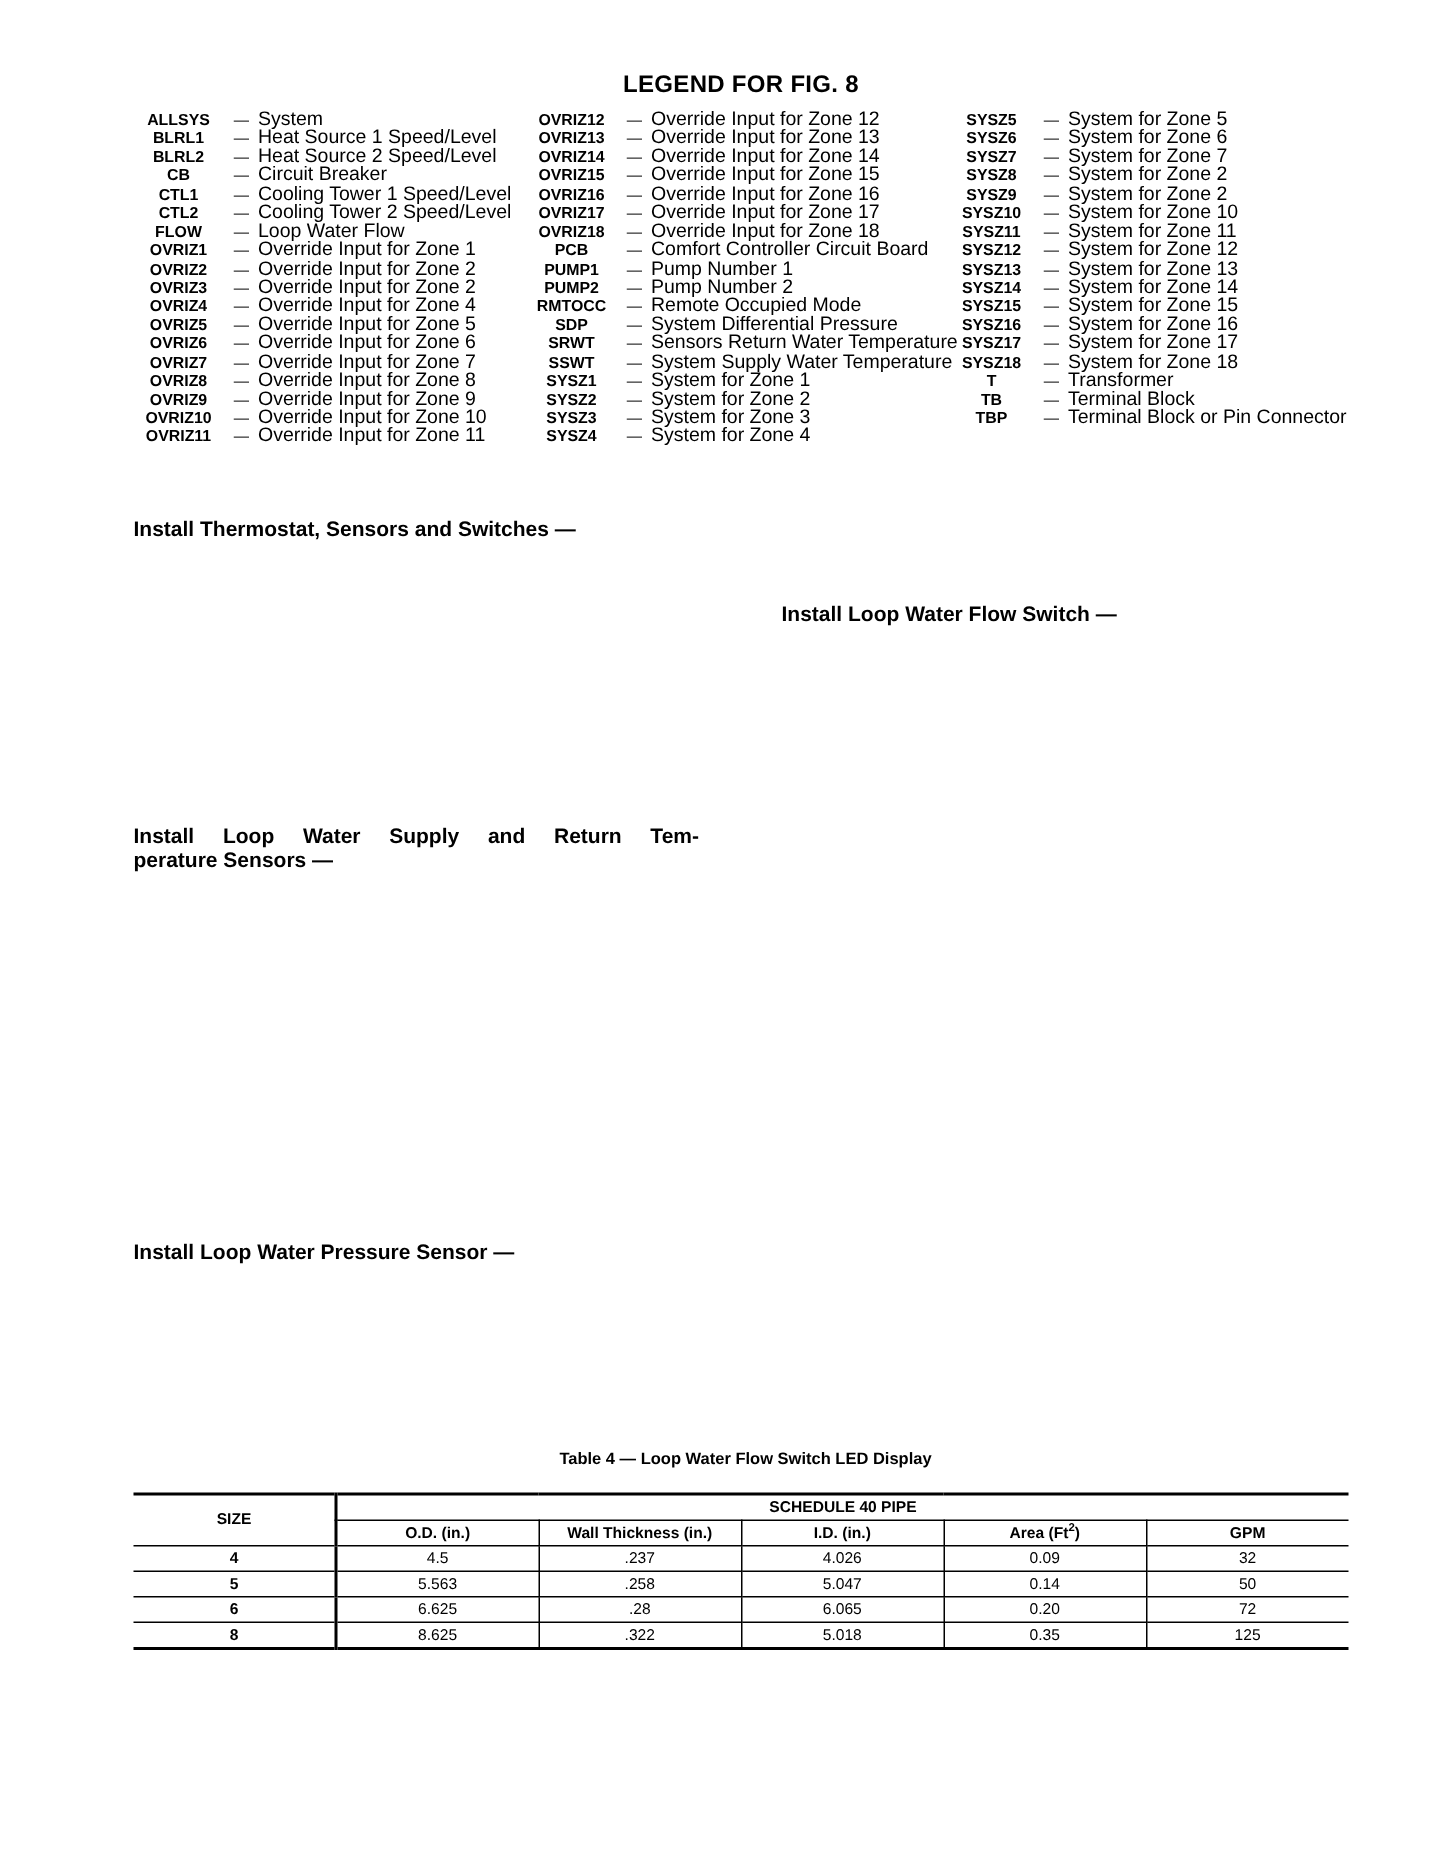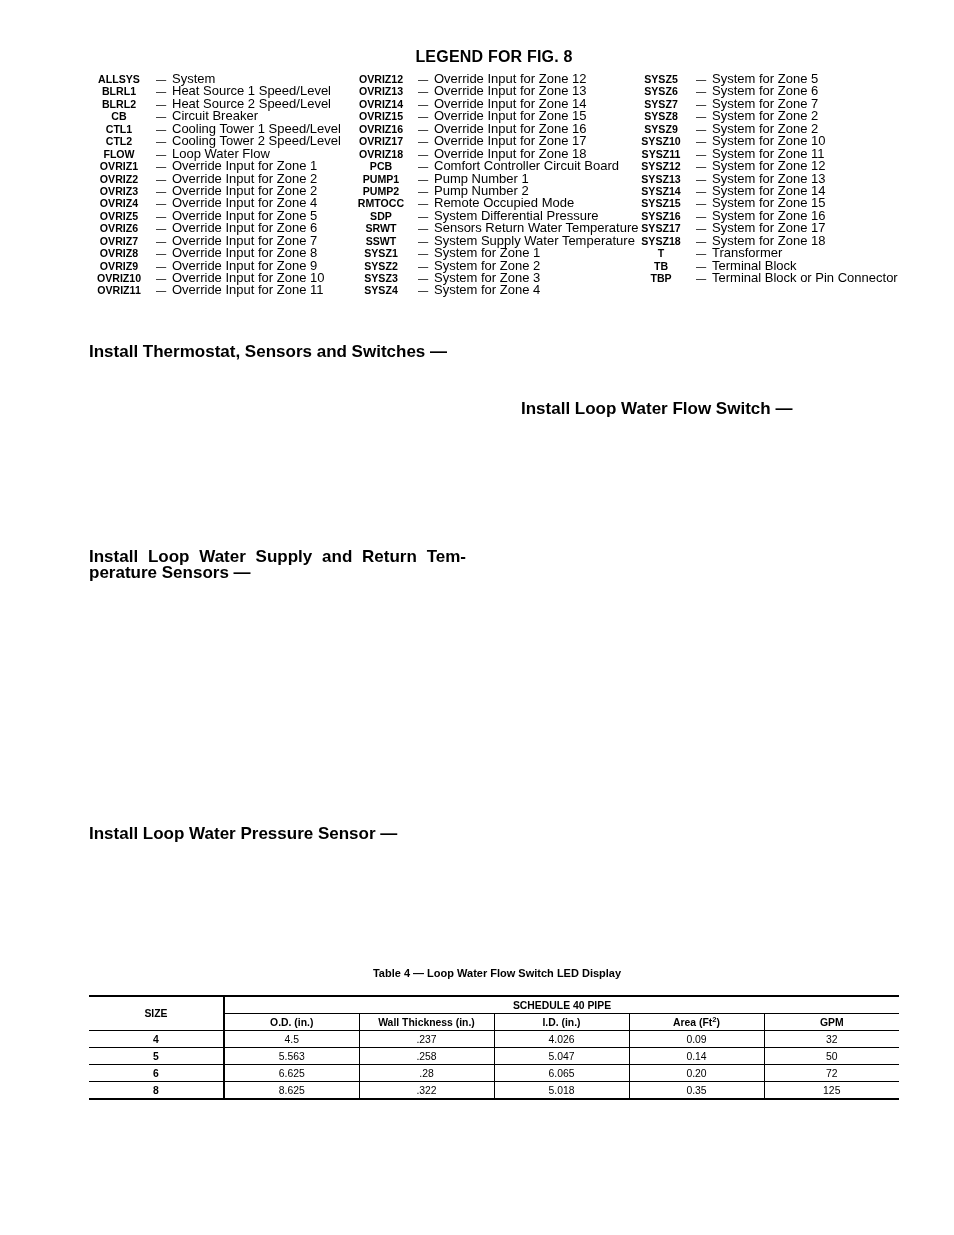--- a/index.html
+++ b/index.html
@@ -83,21 +83,21 @@
   
   .col-b .legend-term { width: 62px; }
   .col-b .legend-dash { width: 22px; }
   
   .col-c .legend-term { width: 58px; }
   .col-c .legend-dash { width: 22px; }
 
   
   .heading {
     position: absolute;
-    font-size: 17px;
+    font-size: 14px;
     font-weight: bold;
     line-height: 16px;
     letter-spacing: 0px;
   }
   .heading.h-thermostat { left: 89px; top: 344px; width: 380px; }
   .heading.h-flowswitch  { left: 521px; top: 401px; width: 380px; }
   .heading.h-temp {
     left: 89px; top: 549px; width: 377px;
     text-align: justify;
     text-align-last: left;

